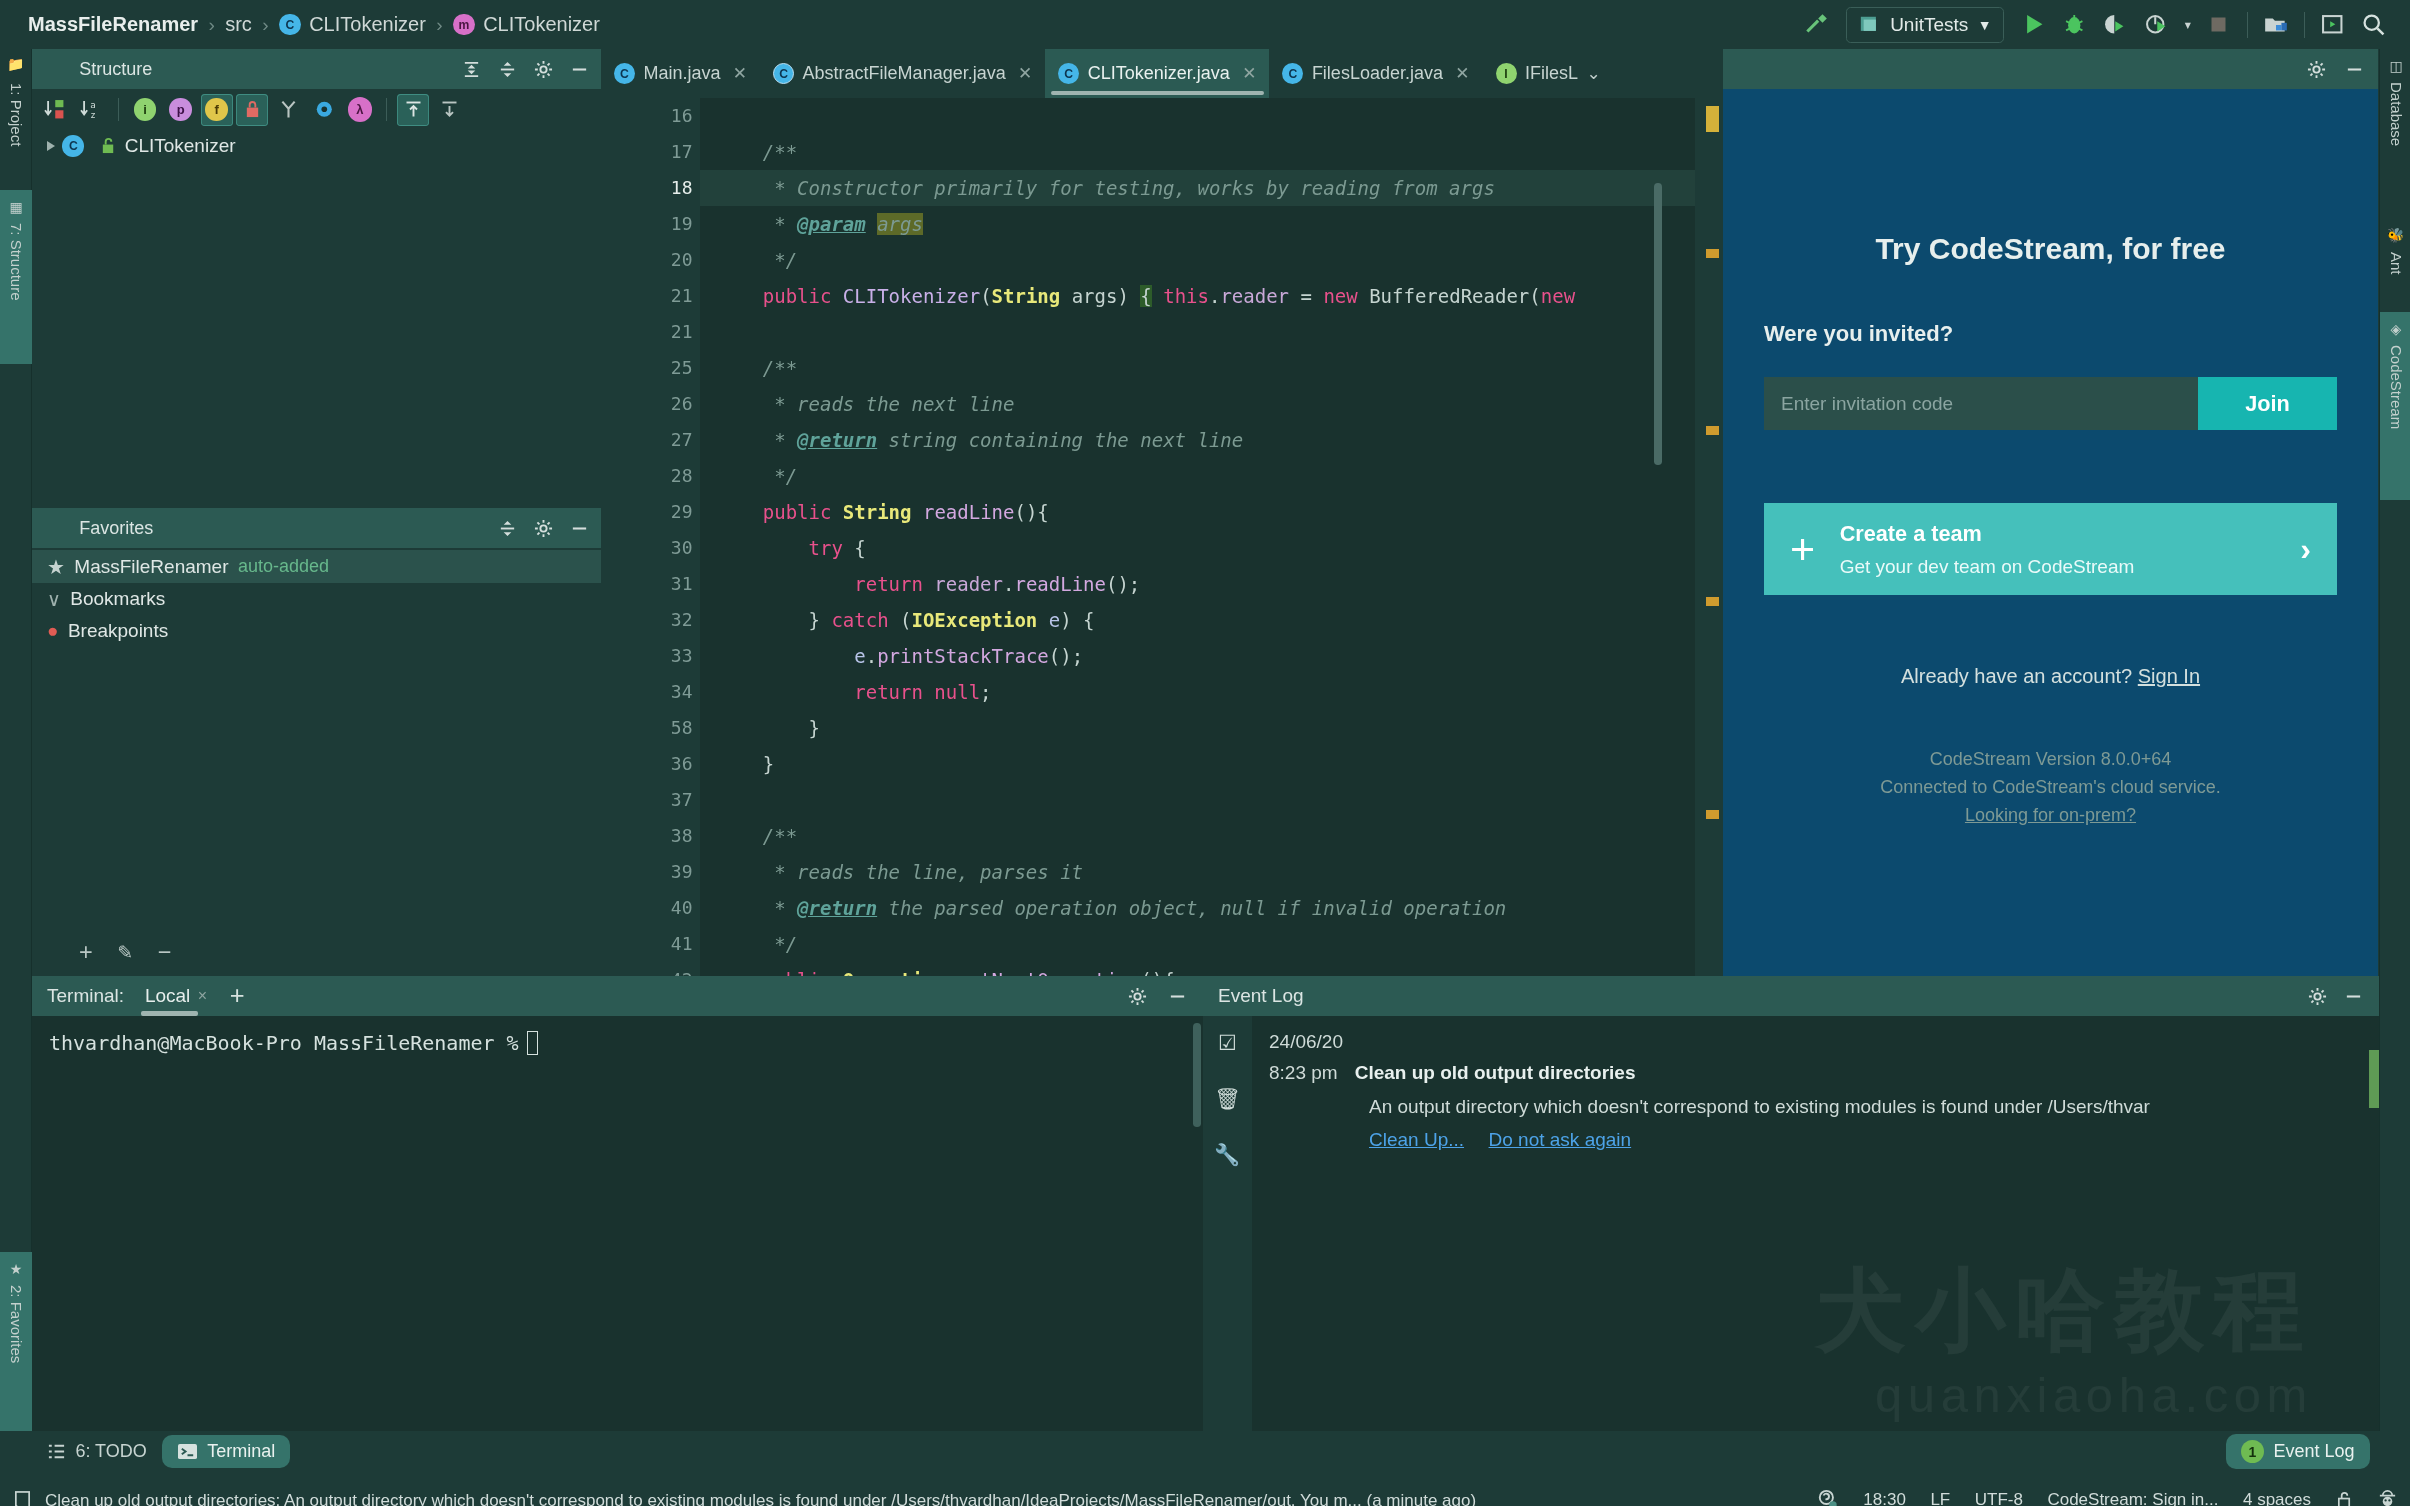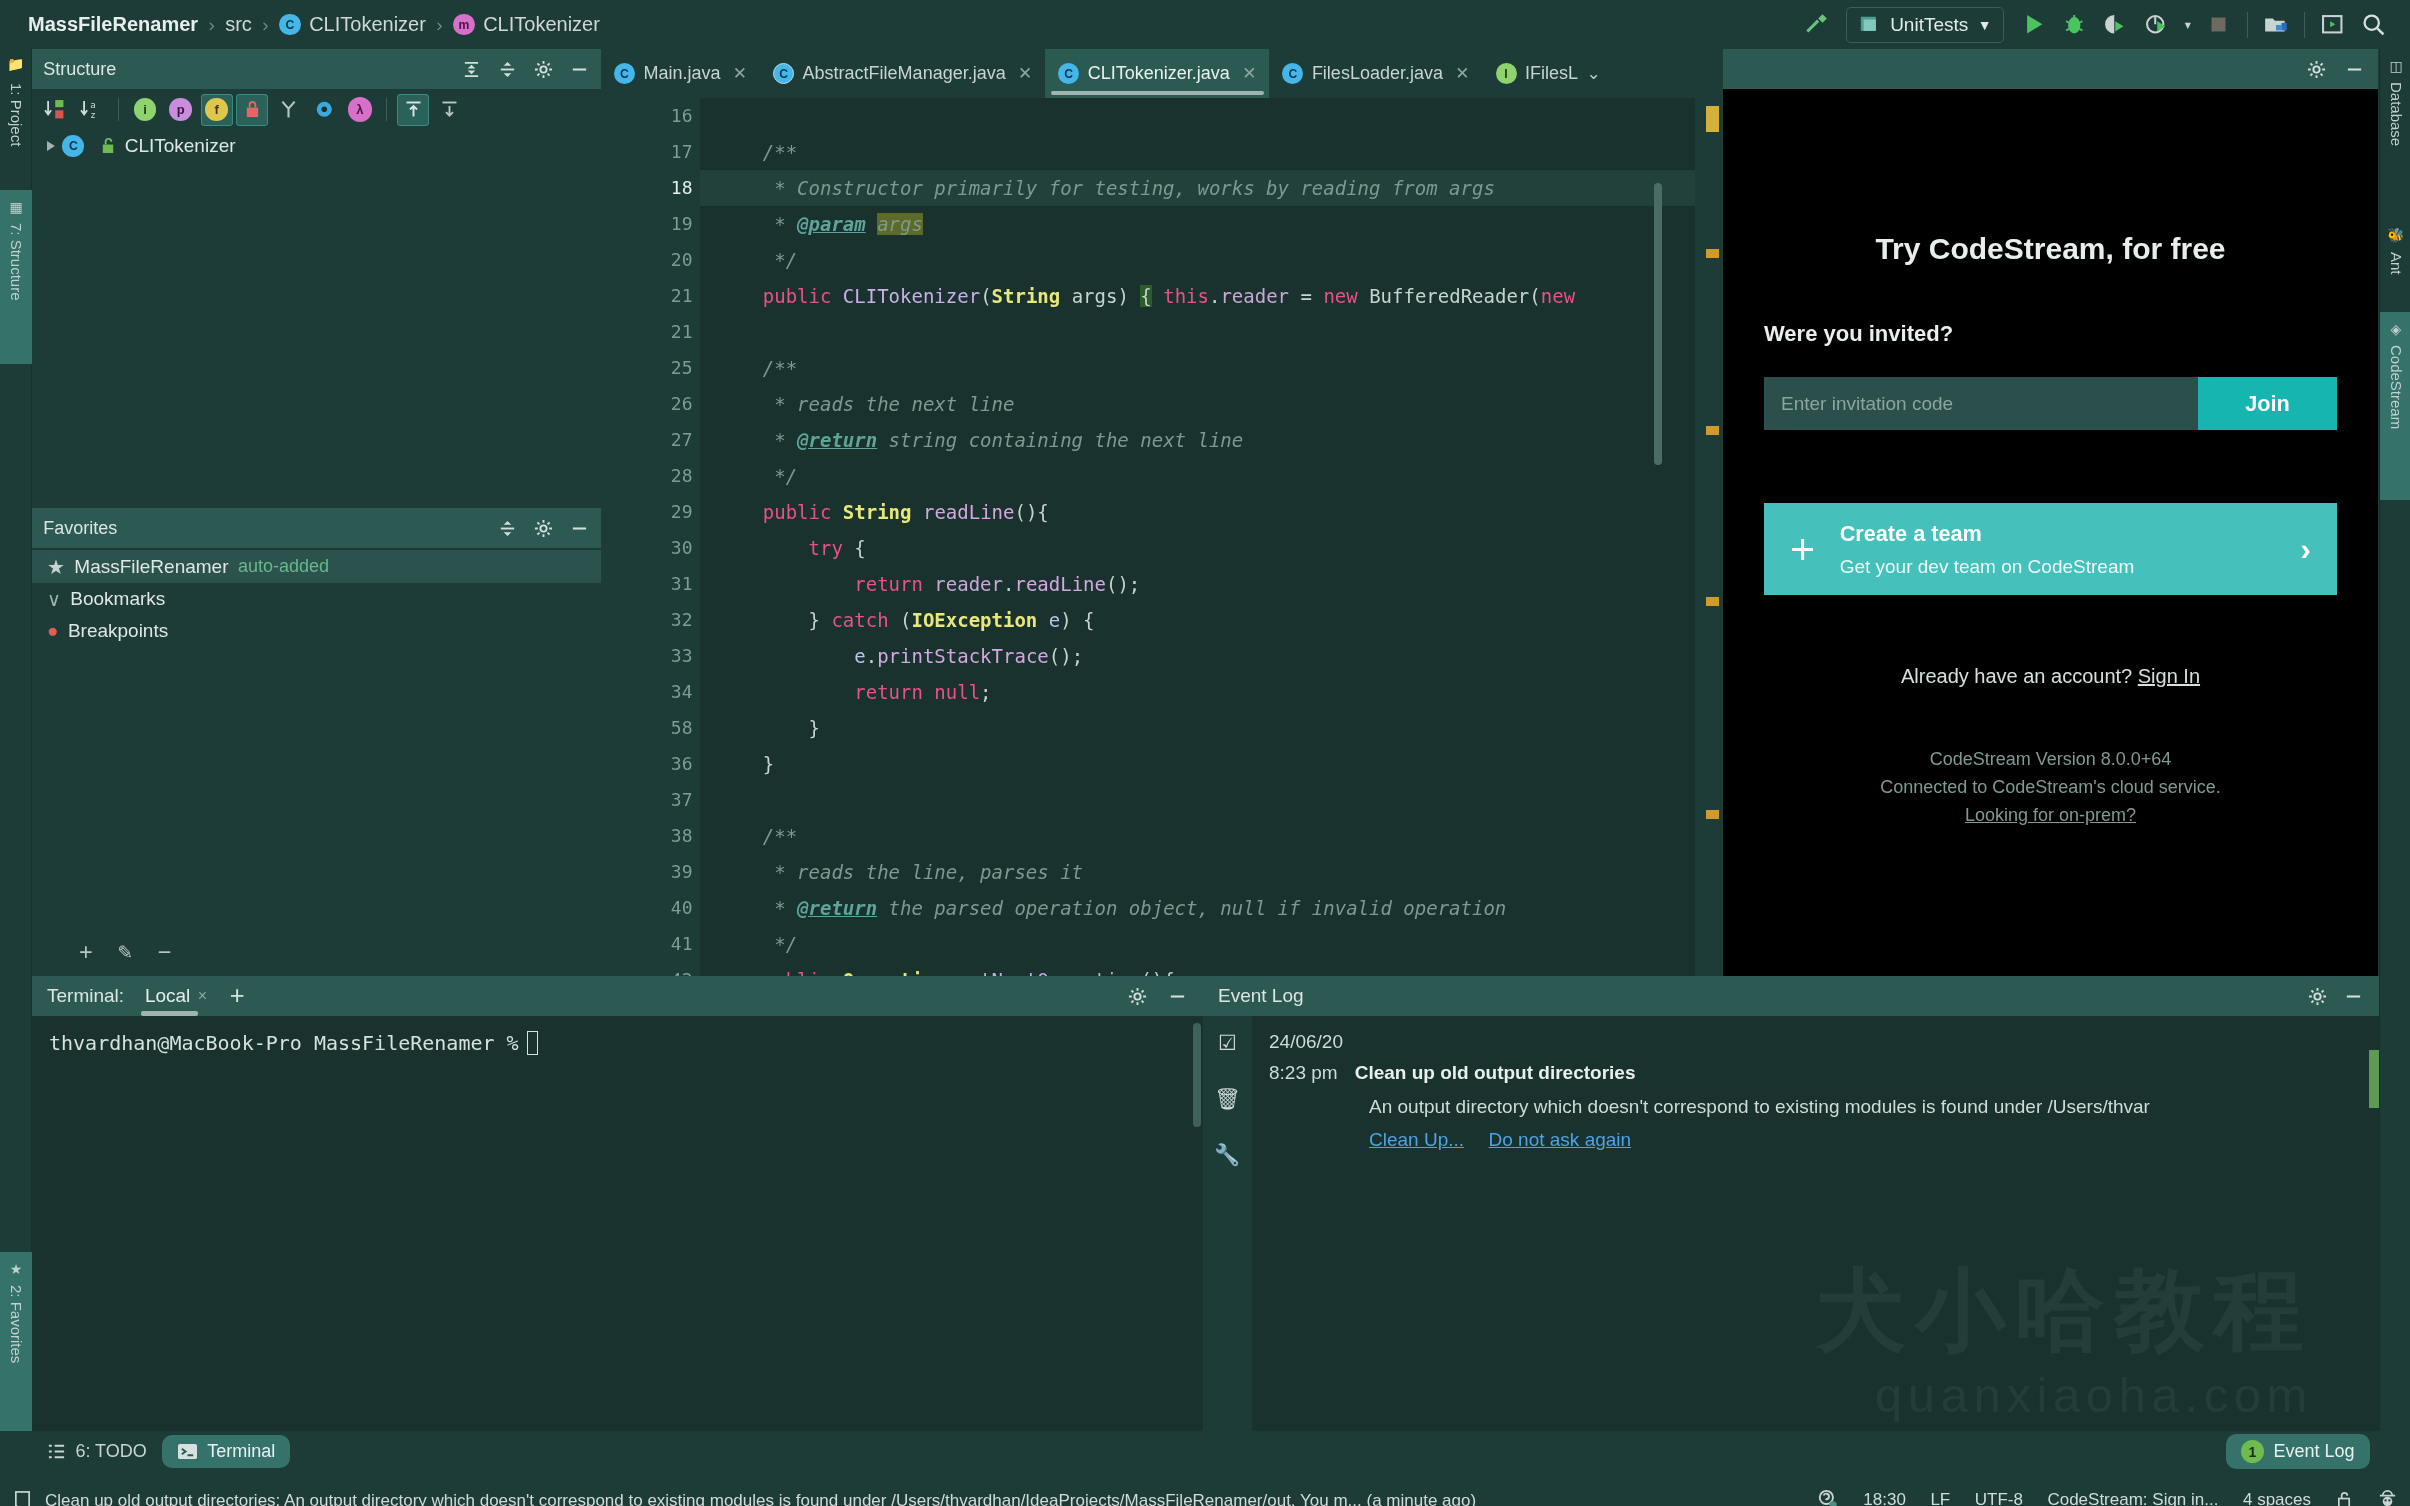--- a/index.html
+++ b/index.html
@@ -60,21 +60,21 @@
     position:absolute; right:0; top:49px; width:32px; height:1382px;
     background:#1d3b37; border-left:0.9px solid #16302c;
   }
 
   
   .leftpanel { position:absolute; left:32px; top:49px; width:569px; height:927px; background:#1d3b37;}
   .panel-header {
     height:40px; background:#2c5a53; display:flex; align-items:center;
     padding:0 11.3px; color:#dbe5e3; font-size:18px;
   }
-  .panel-header .title { flex:1; }
+  .panel-header .title { flex:1;margin-left:36px; }
   .ph-icons { display:flex; align-items:center; gap:15px; }
   .ph-ic { width:21px; height:21px; display:flex; align-items:center; justify-content:center; }
 
   .structure-toolbar {
     height:41px; display:flex; align-items:center; gap:3.8px; padding:0 7.5px;
     background:#1d3b37;
   }
   .st-ic { width:32px;height:32px; display:flex;align-items:center;justify-content:center; border-radius:3.8px;}
   .st-ic.sel { background:#2a6159; box-shadow: inset 0 0 0 0.9px #3f8d82; }
   .st-sep { width:0.9px; height:22.6px; background:#3c5d58; margin:0 6.6px; }
@@ -132,21 +132,21 @@
   .mth { color:#d3a8e0; }
   .var { color:#b8c4e8; }
   .pln { color:#c5d4d0; }
   .hlarg { background:#5d6a28; }
   .hlbrace { background:#2d5c2a; }
   .marker-col { width:28px; background:#1d3b37; position:relative; flex:none; }
   .mbar { position:absolute; right:3.8px; width:13px; height:8.5px; }
   .vscroll { position:absolute; right:33px; top:85px; width:8.5px; height:282px; background:#4a6b66; border-radius:3.8px; }
 
   
-  .cspanel { position:absolute; left:1723px; top:49px; width:655px; height:927px; background:#000000; }
+  .cspanel { position:absolute; left:1723px; top:49px; width:655px; height:927px; background:#0c4a6e; }
   .cs-header { height:40px; background:#2c5a53; display:flex; align-items:center; justify-content:flex-end; gap:17px; padding:0 13px; }
   .cs-body { padding:0 41px; text-align:center; }
   .cs-title { color:#e7efed; font-size:30px; font-weight:bold; margin-top:143px; }
   .cs-sub { color:#e7efed; font-size:22px; font-weight:bold; text-align:left; margin-top:55px; }
   .cs-form { display:flex; margin-top:30px; }
   .cs-input {
     flex:1; height:53px; background:#2b4f4a; border:none; color:#dfe9e7; font-size:19px;
     padding:0 17px; outline:none;
   }
   .cs-input::placeholder { color:#8ba5a1; }

